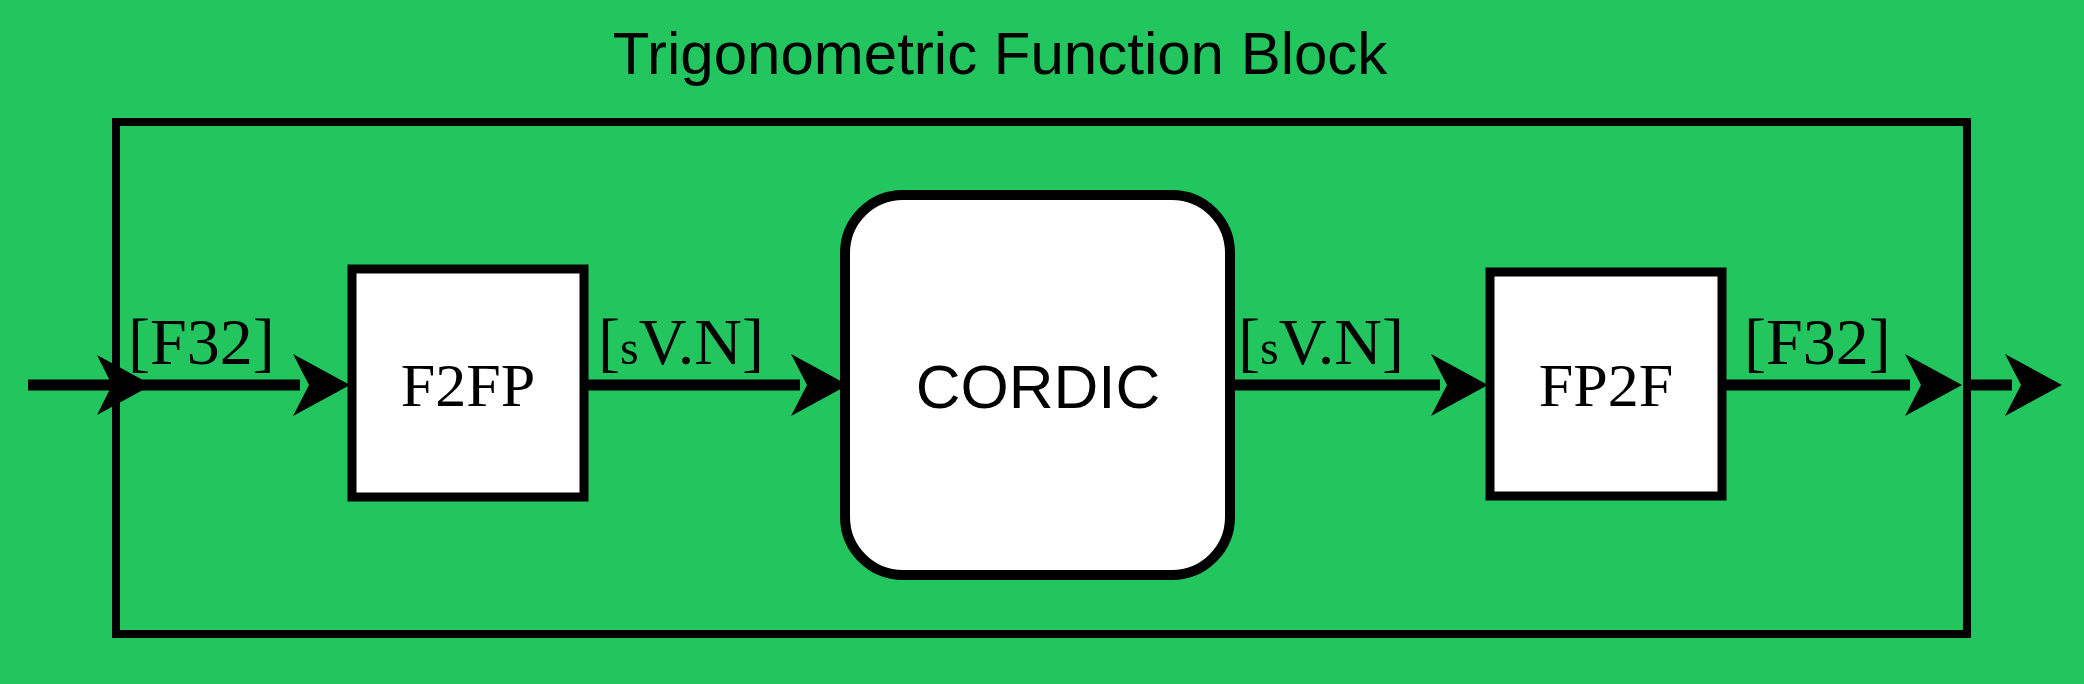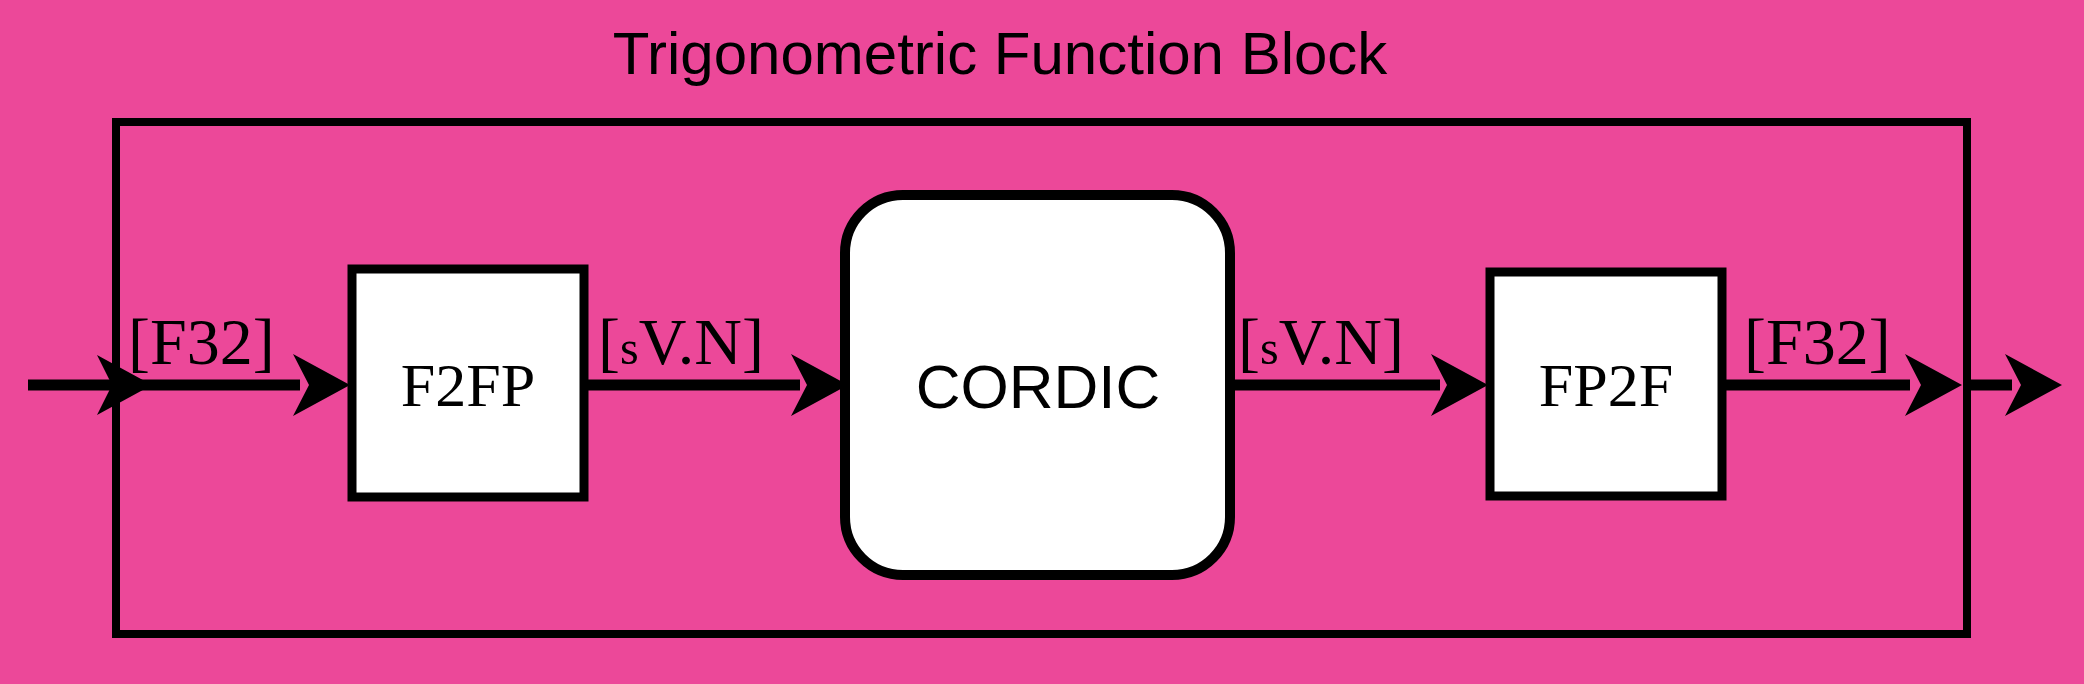--- a/index.html
+++ b/index.html
@@ -5,21 +5,21 @@
 <style>
   html, body {
     margin: 0;
     padding: 0;
     background: #ffffff;
   }
   #canvas {
     position: relative;
     width: 2084px;
     height: 684px;
-    background: #ec4899;
+    background: #22c55e;
     overflow: hidden;
     font-family: "Liberation Sans", sans-serif;
   }
   #diagram-svg {
     position: absolute;
     left: 0;
     top: 0;
     width: 2084px;
     height: 684px;
     display: block;

